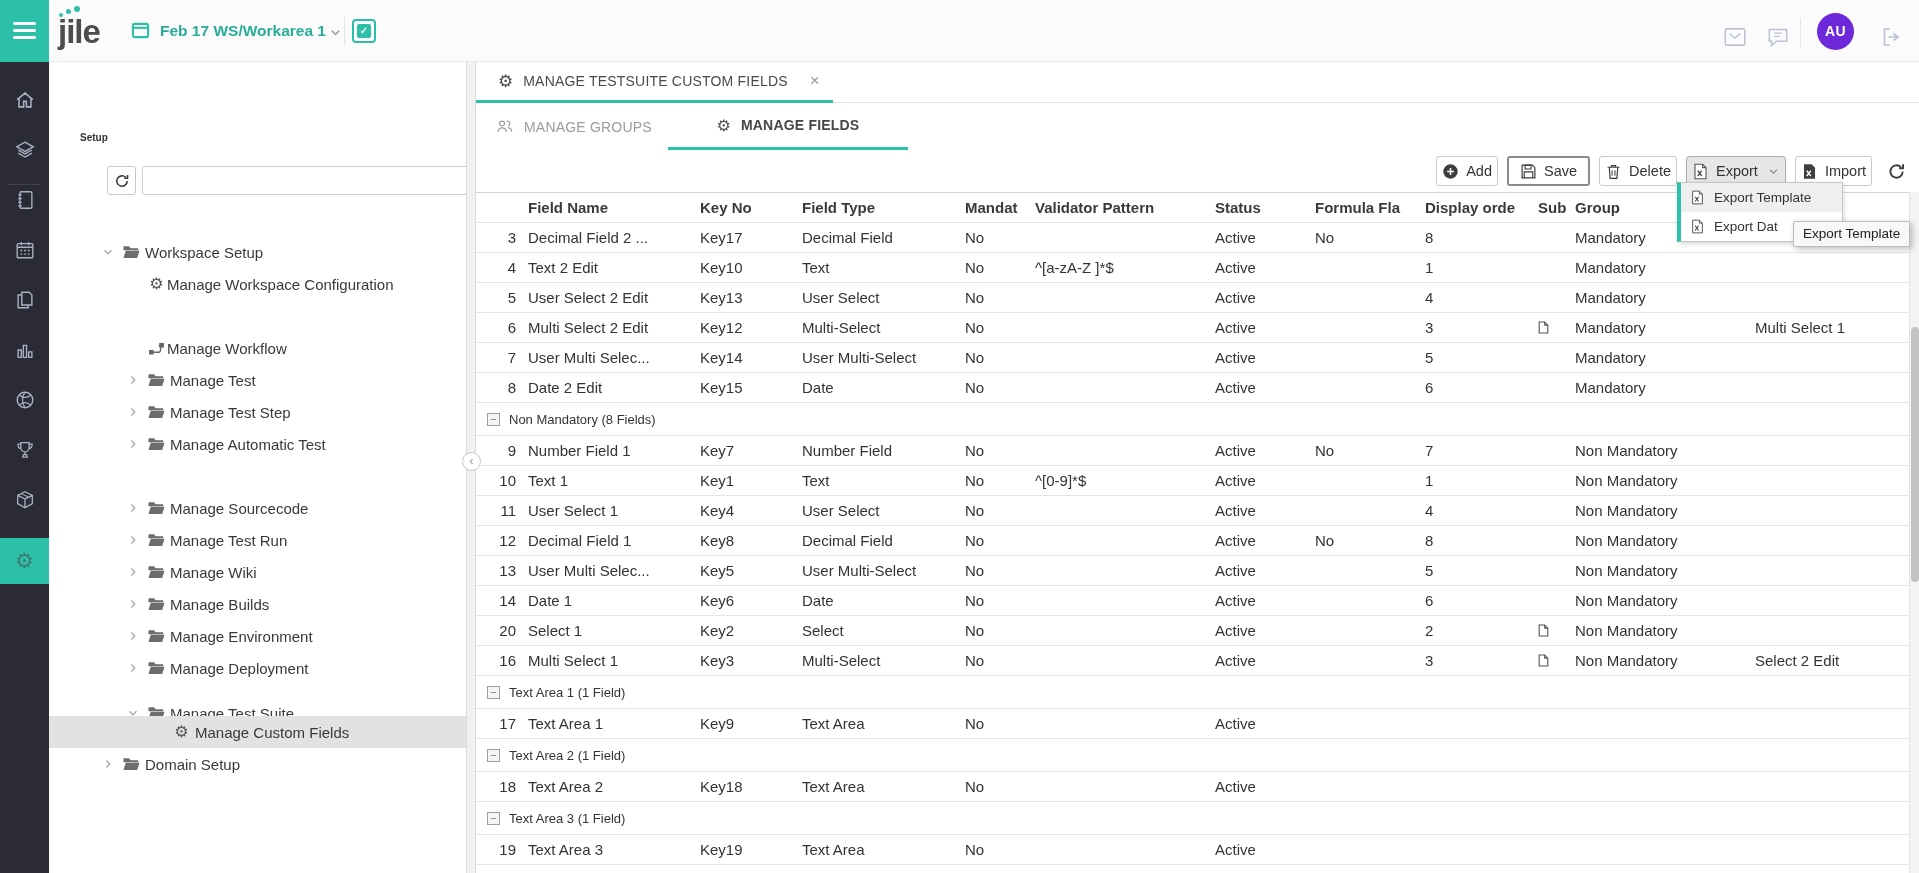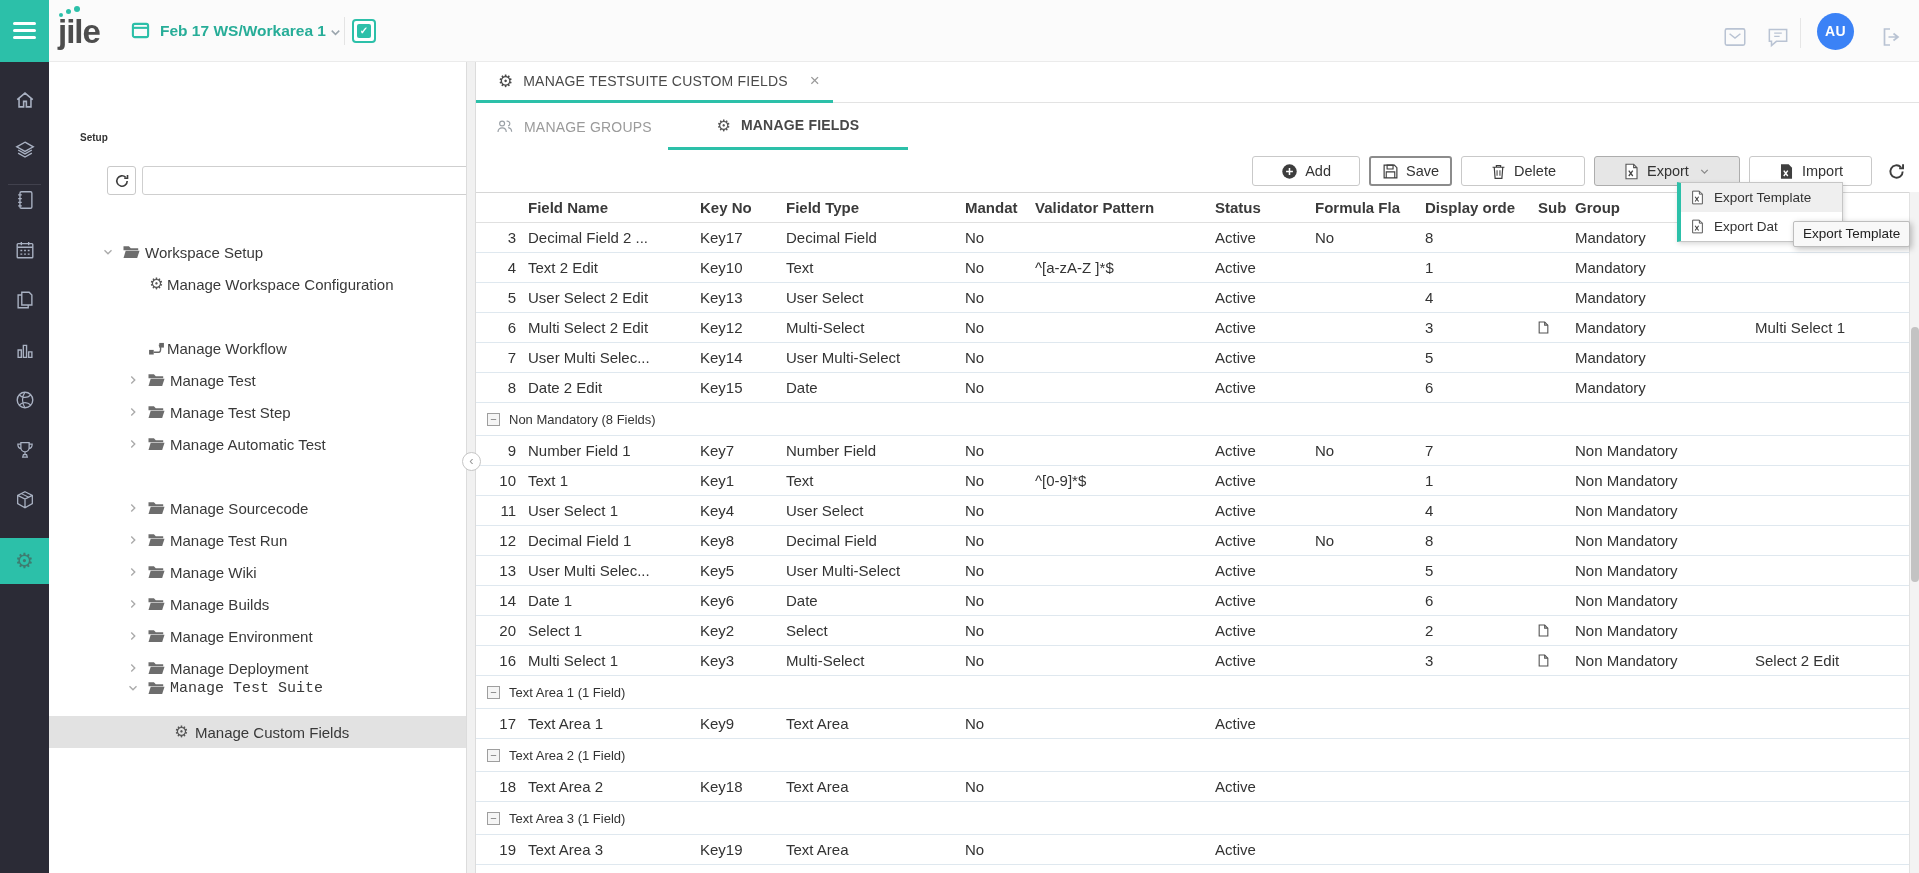--- a/index.html
+++ b/index.html
@@ -20,21 +20,21 @@
   .logo .d2{left:8px;top:-3px;width:5px;height:5px}
   .logo .d3{left:16px;top:-6px;width:6px;height:6px}
   .win-icon{position:absolute;left:131px;top:21px;width:19px;height:19px;color:#2bbfa8}
   .ws-name{position:absolute;left:160px;top:22px;font-size:15.5px;font-weight:700;color:#27ad98;cursor:pointer}
   .ws-chev{position:absolute;left:328px;top:25px;width:15px;height:15px;color:#9aa5ad}
   .tb-sep{position:absolute;left:344px;top:17px;width:1px;height:28px;background:#e4e4e4}
   .cb-box{position:absolute;left:352px;top:19px;width:24px;height:24px;border:2px solid #2cc0a9;border-radius:4px;background:#fff;cursor:pointer}
   .cb-in{position:absolute;left:3px;top:3px;width:14px;height:14px;background:#2cc0a9;border-radius:2px;color:#fff;font-size:10px;line-height:14px;text-align:center;font-weight:700}
   .top-ic{position:absolute;top:24px;width:26px;height:26px;color:#b9c3d3;cursor:pointer}
   .top-sep{position:absolute;left:1800px;top:18px;width:1px;height:30px;background:#e6e6e6}
-  .avatar{position:absolute;left:1817px;top:13px;width:37px;height:37px;border-radius:50%;background:#3b82f6;color:#fff;
+  .avatar{position:absolute;left:1817px;top:13px;width:37px;height:37px;border-radius:50%;background:#6d28d9;color:#fff;
           font-size:14px;font-weight:700;text-align:center;line-height:37px;letter-spacing:.5px;cursor:pointer}
 
   
   .rail{position:absolute;left:0;top:62px;width:49px;height:811px;background:#2b2b36}
   .rail-item{position:absolute;left:0;width:49px;height:40px;display:flex;align-items:center;justify-content:center;color:#a9b1c2;cursor:pointer}
   .rail-item svg{width:22px;height:22px}
   .rail-item.glyph{font-size:21px;font-family:"DejaVu Sans",sans-serif}
   .rail-sep{position:absolute;left:8px;top:122px;width:33px;height:1px;background:#41414d}
   .rail-item.active{background:#2cc0a9;color:#3e7c70;height:46px}
 
@@ -78,41 +78,41 @@
   .subtab .ic{margin-right:10px;color:#9aa0a6;display:flex}
   .subtab .ic svg{width:19px;height:19px}
   .subtab .ic.glyph{font-family:"DejaVu Sans",sans-serif;font-size:16px;color:#555}
   .subtab-label{font-size:14px;color:#9b9b9b;letter-spacing:.2px}
   .subtab.active{border-bottom:3px solid #2cc0a9;justify-content:center}
   .subtab.active .subtab-label{color:#474747;font-weight:700}
 
   
   .toolbar{position:absolute;left:0;top:88px;width:1443px;height:42px;display:flex;align-items:center;justify-content:flex-end;gap:9px;padding-right:11px}
   .tbtn{height:30px;border:1px solid #c9c9c9;border-radius:3px;background:#fff;display:flex;align-items:center;gap:7px;
-        padding:0 28px;font-size:14.5px;color:#333;cursor:pointer;white-space:nowrap}
+        padding:0 5px;font-size:14.5px;color:#333;cursor:pointer;white-space:nowrap}
   .tbtn svg{width:17px;height:17px}
   .tbtn.focused{border:2px solid #8c8c8c;padding:0 11px}
   .tbtn.pressed{background:#e6e6e6;border-color:#adadad}
   .tbtn .chev{display:flex;color:#8a8a8a;margin-left:2px}
   .tbtn .chev svg{width:13px;height:13px}
   .tool-refresh{width:24px;height:24px;display:flex;align-items:center;justify-content:center;cursor:pointer;margin-left:3px}
   .tool-refresh svg{width:19px;height:19px}
 
   
   .table{position:absolute;left:0;top:130px;width:1443px;height:681px;border-top:1px solid #d6d6d6}
   .thead{position:relative;height:30px;border-bottom:1px solid #e0e0e0}
   .hcell{position:absolute;top:0;line-height:30px;font-weight:700;color:#3a3a3a;white-space:nowrap;overflow:hidden;cursor:pointer}
   .t-row{position:relative;height:30px;border-bottom:1px solid #dfe8ef;cursor:pointer;background:#fff}
   .cell{position:absolute;top:0;line-height:29px;white-space:nowrap;overflow:hidden;color:#333}
   .cell.c-sub{display:flex;align-items:center;height:29px}
   .cell.c-sub svg{width:11px;height:13px}
   .c-num{left:0;width:40px;text-align:right}
   .c-name{left:52px;width:165px}
   .c-key{left:224px;width:85px}
-  .c-ftype{left:310px;width:168px}
+  .c-ftype{left:326px;width:168px}
   .c-mand{left:489px;width:64px}
   .c-validator{left:559px;width:172px}
   .c-status{left:739px;width:92px}
   .c-formula{left:839px;width:104px}
   .c-order{left:949px;width:107px}
   .c-sub{left:1062px;width:32px}
   .c-group{left:1099px;width:172px}
   .c-linked{left:1279px;width:152px}
   .group-row{position:relative;height:33px;border-bottom:1px solid #dfe8ef;display:flex;align-items:center;background:#fff;cursor:pointer}
   .g-icon{margin-left:11px;width:13px;height:13px;border:1px solid #9e9e9e;color:#777;font-size:11px;line-height:11px;text-align:center;flex:none;background:#f5f5f5}
@@ -430,40 +430,55 @@
           </svg>
         </span>
         <span class="t-icon">
           <svg viewBox="0 0 17 14" width="17" height="14">
             <path d="M.5 1.2h5.4l1.9 2.1h7.4v2H.5z" fill="currentColor"></path>
             <path d="M.5 13 2.7 5.8h13.8L14.2 13z" fill="currentColor"></path>
           </svg>
         </span>
         <span class="t-label">Manage Deployment</span>
       </div>
-      <div class="tree-row" style="top: 468px; font-family: Liberation Mono, monospace;">
+      <div class="tree-row" style="top: 493px;">
         <span style="flex: 0 0 auto; width: 77px;"></span>
         <span class="t-exp">
           <svg viewBox="0 0 16 16">
             <path d="m4 6 4 4 4-4" fill="none" stroke="currentColor" stroke-width="1.6"></path>
           </svg>
         </span>
         <span class="t-icon">
           <svg viewBox="0 0 17 14" width="17" height="14">
             <path d="M.5 1.2h5.4l1.9 2.1h7.4v2H.5z" fill="currentColor"></path>
             <path d="M.5 13 2.7 5.8h13.8L14.2 13z" fill="currentColor"></path>
           </svg>
         </span>
         <span class="t-label">Manage Test Suite</span>
       </div>
       <div class="tree-row sel" style="top: 512px;">
         <span style="flex: 0 0 auto; width: 102px;"></span>
         <span class="t-exp"></span>
         <span class="t-icon glyph">⚙</span>
         <span class="t-label">Manage Custom Fields</span>
+      </div>
+      <div class="tree-row" style="top: 544px;">
+        <span style="flex: 0 0 auto; width: 52px;"></span>
+        <span class="t-exp closed">
+          <svg viewBox="0 0 16 16">
+            <path d="m4 6 4 4 4-4" fill="none" stroke="currentColor" stroke-width="1.6"></path>
+          </svg>
+        </span>
+        <span class="t-icon">
+          <svg viewBox="0 0 17 14" width="17" height="14">
+            <path d="M.5 1.2h5.4l1.9 2.1h7.4v2H.5z" fill="currentColor"></path>
+            <path d="M.5 13 2.7 5.8h13.8L14.2 13z" fill="currentColor"></path>
+          </svg>
+        </span>
+        <span class="t-label">Domain Setup</span>
       </div>
     </div>
 </div>
 
 <div class="vdivider"></div>
 <div class="divider-handle">‹</div>
 
 <div class="main">
   <div class="tabstrip1">
     <div class="wtab">

